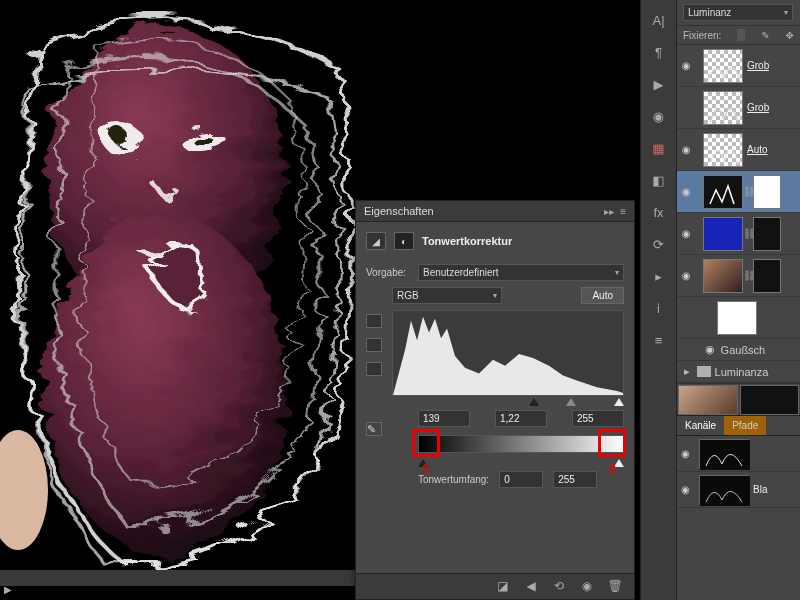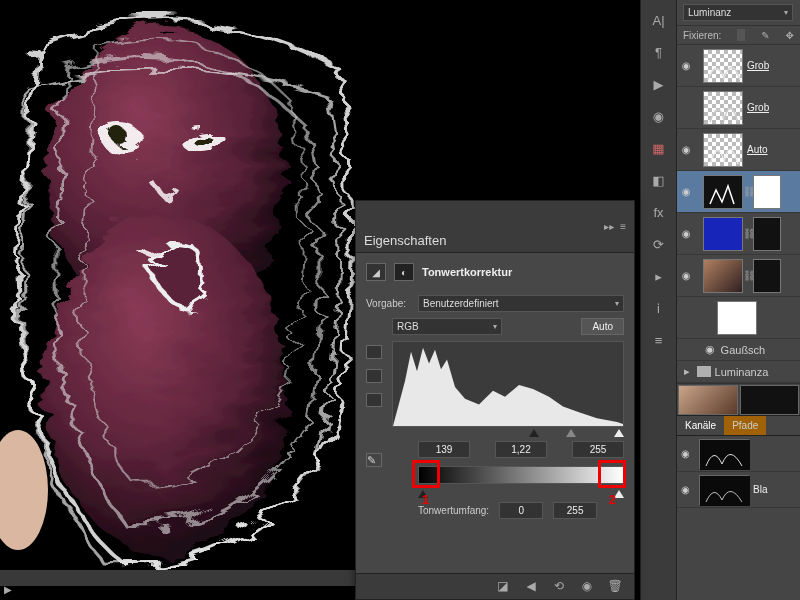--- a/index.html
+++ b/index.html
@@ -37,21 +37,21 @@
   .tabs-row { display:flex; border-top:1px solid #222; border-bottom:1px solid #222;}
   .tabs-row .tab { padding:4px 8px; background:#a16207; color:#ccc; font-size:10px; cursor:pointer;}
   .tabs-row .tab.active { background:#454545; color:#fff;}
   .channel-item { display:flex; align-items:center; padding:2px 4px; border-bottom:1px solid #383838; height:36px;}
   .channel-item .eye { width:14px; color:#ccc; font-size:10px;}
   .channel-item .cthumb { width:50px; height:30px; background:#111; border:1px solid #666; margin:0 4px;}
   .channel-item .lbl { font-size:10px; color:#eee;}
   
   .properties { position:absolute; left:355px; top:200px; width:280px; height:400px; background:#474747; border:1px solid #222; box-shadow:0 0 8px rgba(0,0,0,.5);}
   .prop-header { display:flex; align-items:center; justify-content:space-between; padding:4px 8px; background:#3b3b3b; border-bottom:1px solid #222;}
-  .prop-header .title { color:#ddd; font-size:13px;margin-top:28px;}
+  .prop-header .title { color:#ddd; font-size:11px;}
   .prop-header .ctrls { display:flex; gap:6px; color:#aaa; font-size:10px;}
   .prop-body { padding:6px 10px;}
   .prop-subtitle { display:flex; align-items:center; gap:8px; padding:4px 0 10px 0;}
   .prop-subtitle .icon-box { width:20px; height:18px; background:#333; border:1px solid #666; display:flex; align-items:center; justify-content:center; font-size:10px; color:#ccc;}
   .prop-subtitle .name { color:#eee; font-size:11px; font-weight:bold;}
   .row { display:flex; align-items:center; gap:6px; margin:4px 0;}
   .row .lab { color:#ccc; font-size:10px; min-width:46px;}
   .dropdown { flex:1; background:#333; color:#ddd; border:1px solid #555; font-size:10px; padding:2px 4px; display:flex; justify-content:space-between; align-items:center; cursor:pointer;}
   .dropdown .caret { font-size:8px; color:#aaa;}
   .auto-btn { background:#555; border:1px solid #666; padding:2px 10px; color:#eee; font-size:10px; cursor:pointer;}
@@ -59,21 +59,21 @@
   .histo-area { display:flex; gap:6px; margin-top:6px;}
   .picker-col { width:20px; display:flex; flex-direction:column; gap:10px; padding-top:4px;}
   .picker-col .pk { width:16px; height:14px; border:1px solid #666; background:#333; cursor:pointer;}
   .histo-box { flex:1; height:86px; background:#3b3b3b; border:1px solid #555; position:relative; overflow:hidden;}
   .slider-track { position:relative; height:10px; margin:0 0 4px 26px;}
   .tri { position:absolute; bottom:0; width:0; height:0; border-left:5px solid transparent; border-right:5px solid transparent;}
   .tri.black { border-bottom:8px solid #222;}
   .tri.gray { border-bottom:8px solid #888;}
   .tri.white { border-bottom:8px solid #eee;}
   .value-row { display:flex; justify-content:space-between; margin:2px 0 8px 26px; gap:6px;}
-  .num-input { width:52px; background:#333; border:1px solid #555; color:#eee; font-size:10px; padding:2px 4px; text-align:center;}
+  .num-input { width:52px; background:#333; border:1px solid #555; color:#eee; font-size:10px; padding:2px 4px; }
   .output-band { position:relative; height:18px; margin:0 0 2px 26px; background:linear-gradient(to right, #000, #fff); border:1px solid #555;}
   .out-annot { position:absolute; width:28px; height:28px; border:3px solid #e00; pointer-events:none;}
   .out-label { position:absolute; color:#e00; font-weight:bold; font-size:13px;}
   .out-slider-track { position:relative; height:12px; margin:0 0 4px 26px;}
   .range-row { display:flex; align-items:center; gap:10px; margin:4px 0 0 26px;}
   .range-row .lab { font-size:10px; color:#ccc;}
   .prop-footer { position:absolute; left:0; right:0; bottom:0; height:26px; background:#3b3b3b; border-top:1px solid #222; display:flex; justify-content:flex-end; align-items:center; gap:10px; padding:0 10px;}
   .prop-footer .ficon { width:18px; height:16px; color:#aaa; font-size:12px; cursor:pointer; text-align:center;}
 </style>
 </head>

